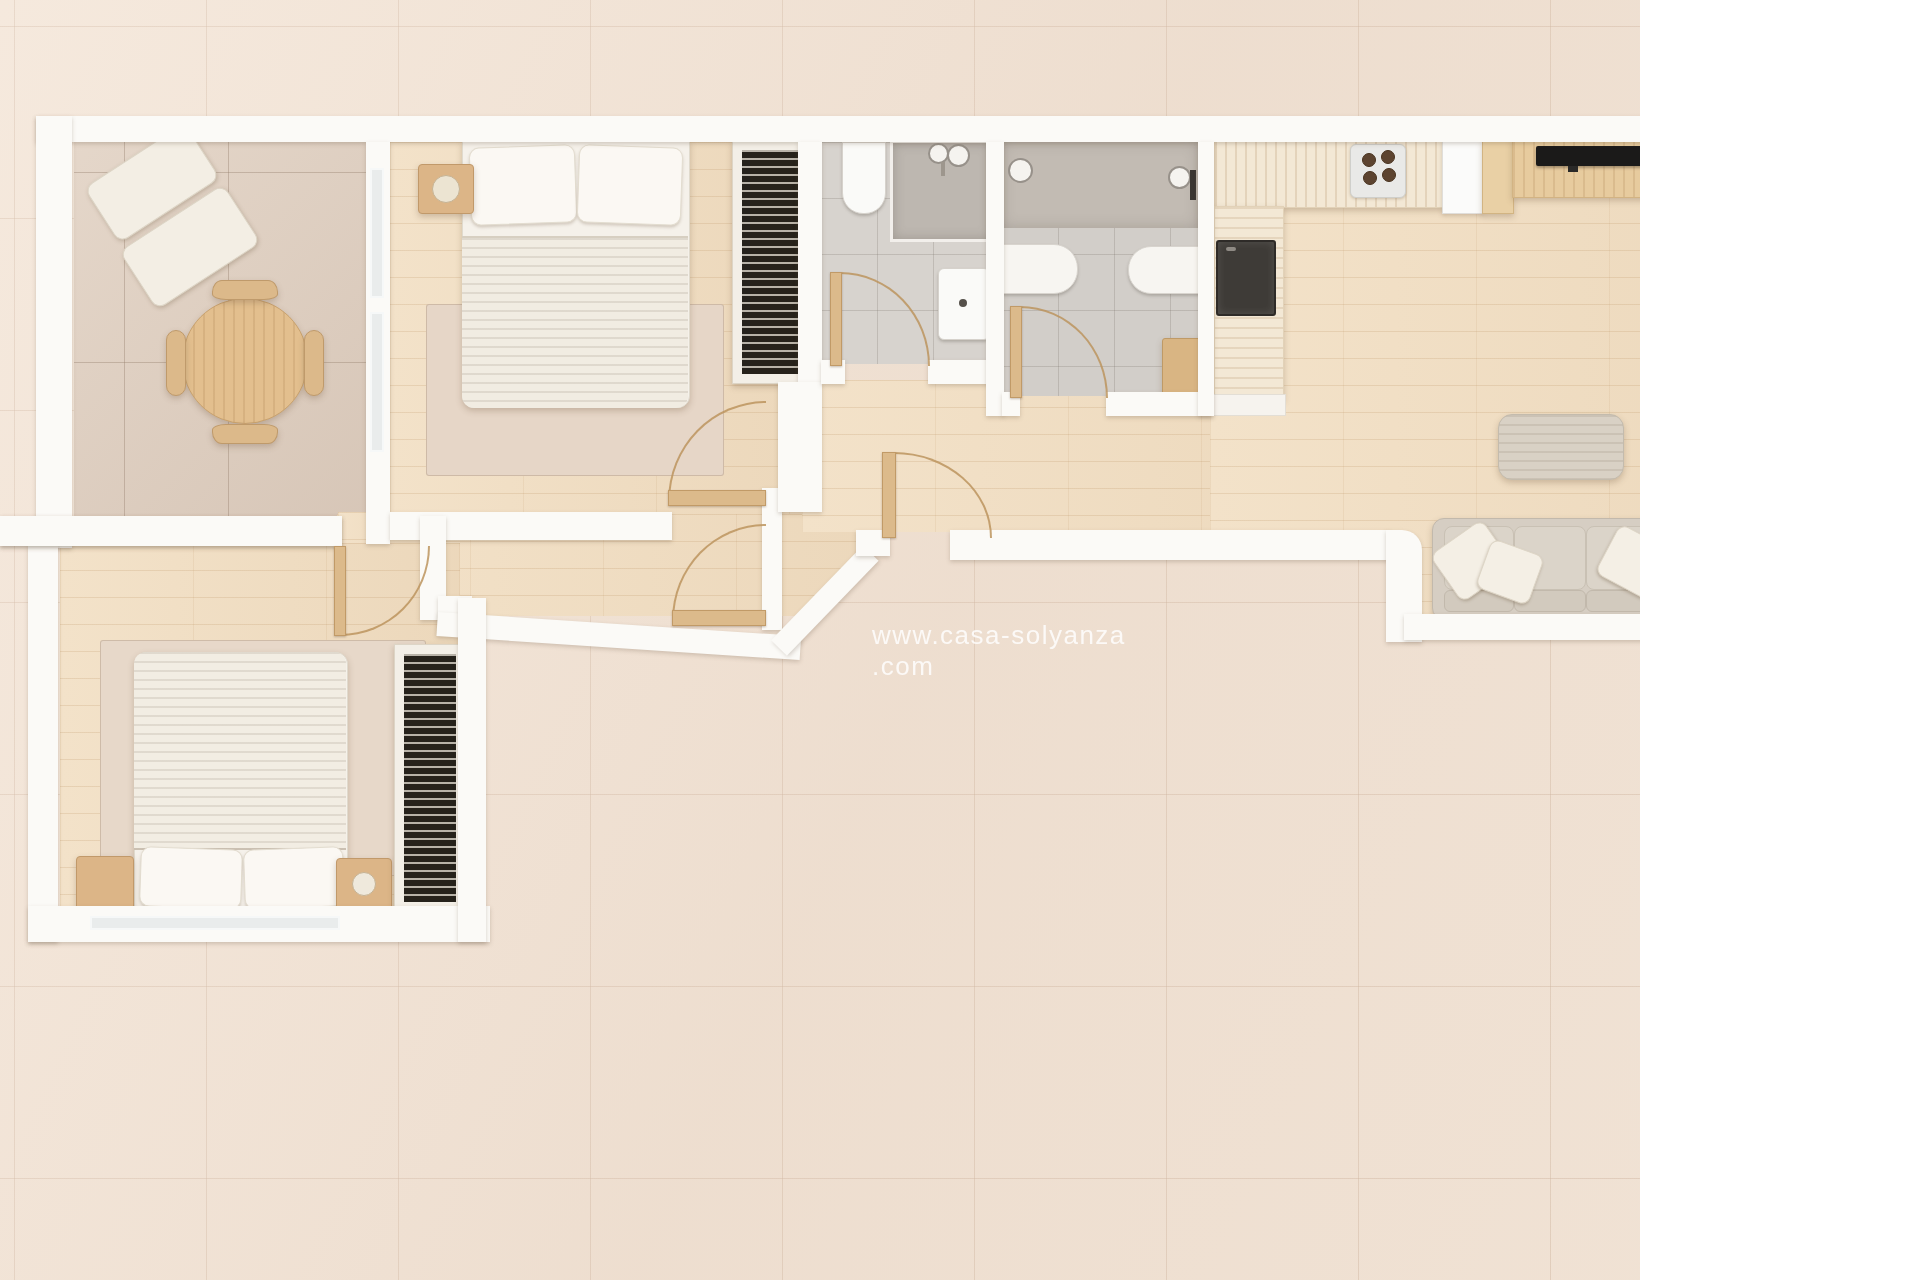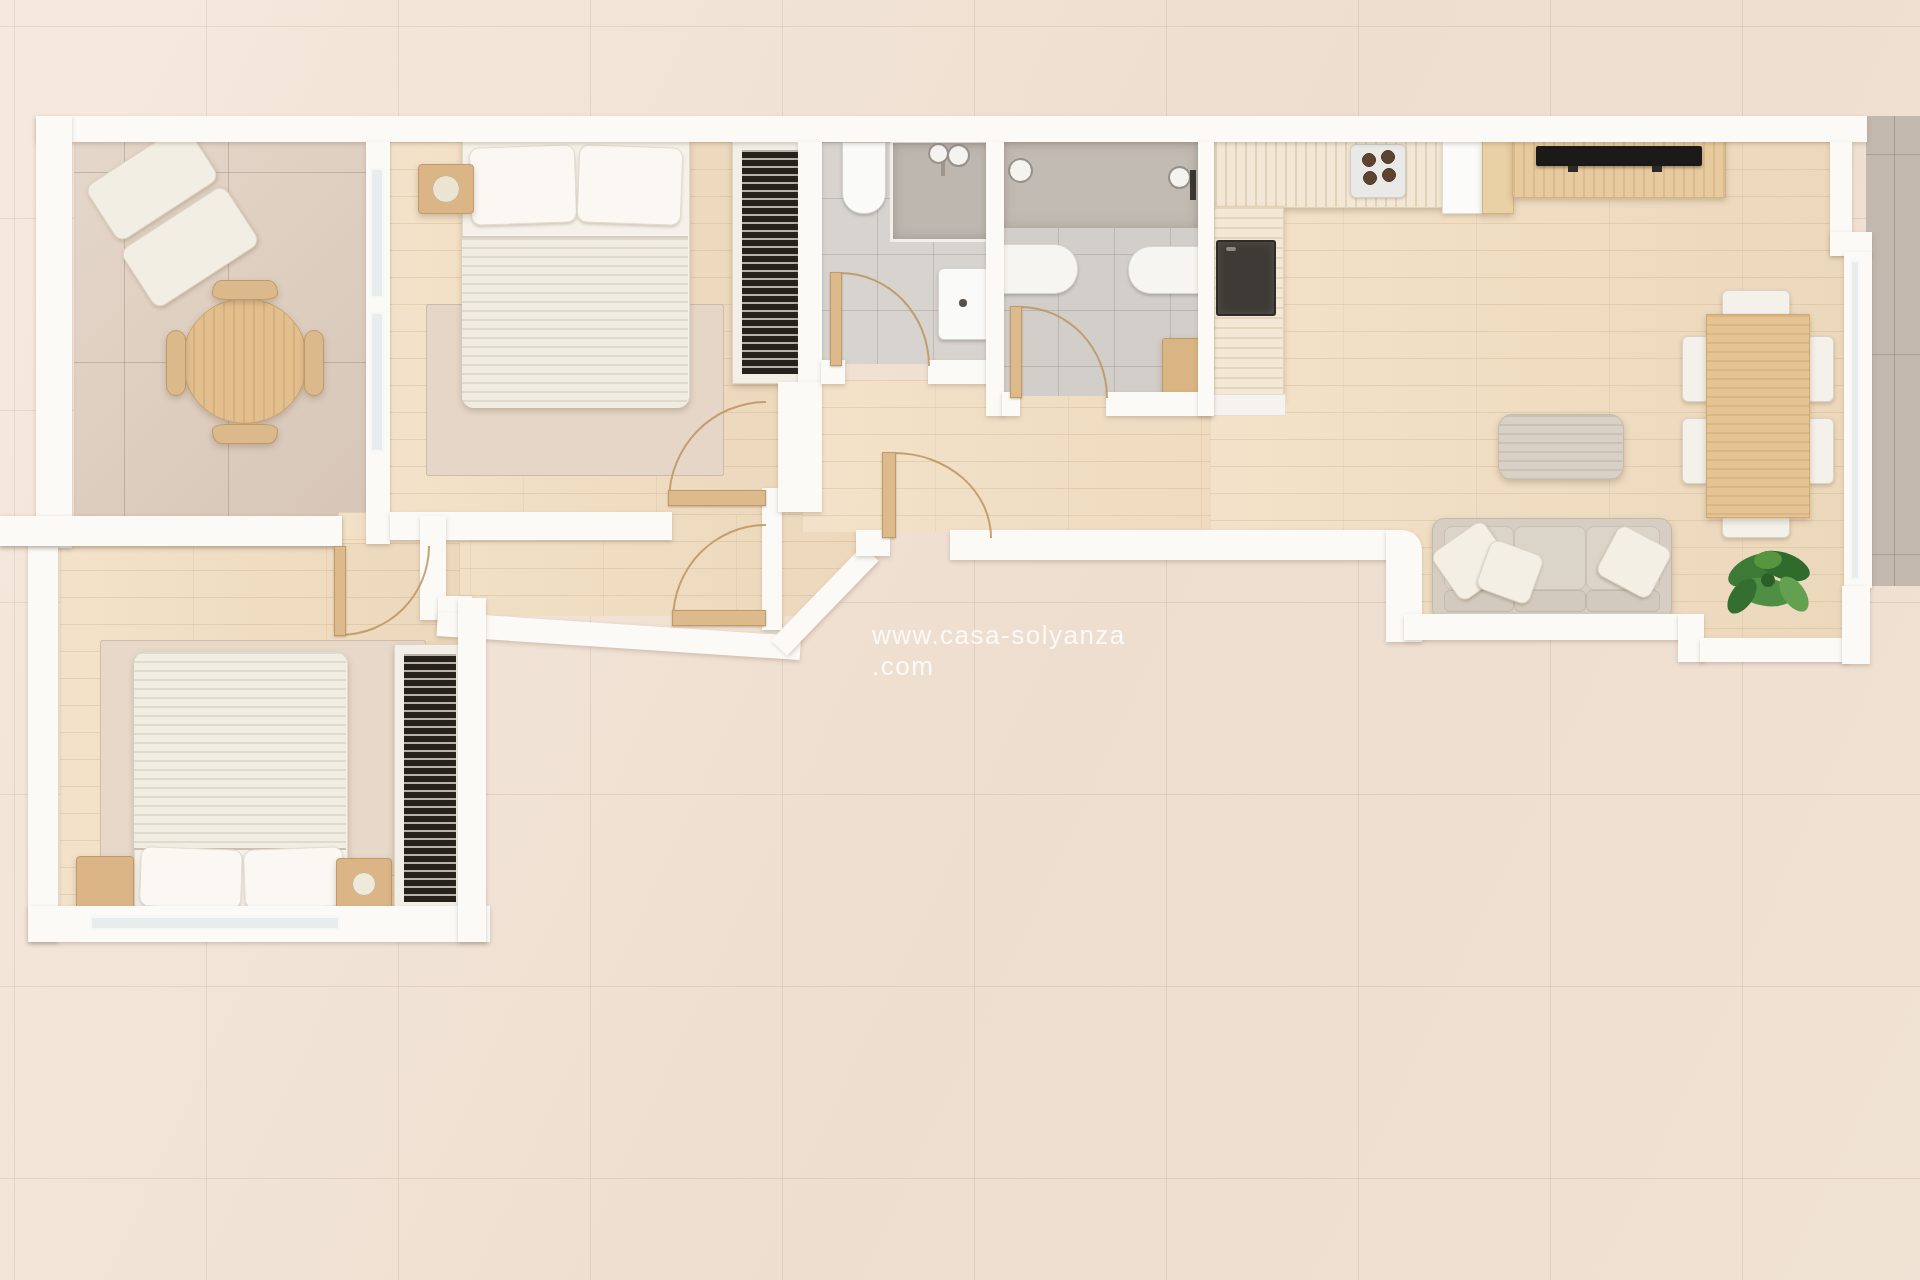--- a/index.html
+++ b/index.html
@@ -1,17 +1,17 @@
 <!DOCTYPE html>
 <html><head>
 <meta charset="utf-8">
 <style>
   html,body{margin:0;padding:0;}
   body{font-family:"Liberation Sans", sans-serif;}
-  .plan{position:relative;width:1920px;height:1280px;overflow:hidden;
+  .plan{position:relative;width:1640px;height:1280px;overflow:hidden;
     background-color:#f0e2d4;
     background-image:
       linear-gradient(115deg, rgba(255,246,238,.35) 0%, rgba(233,214,198,.35) 55%, rgba(240,224,210,.2) 100%),
       repeating-linear-gradient(to right, rgba(198,170,148,.45) 0 1px, rgba(0,0,0,0) 1px 192px),
       repeating-linear-gradient(to bottom, rgba(198,170,148,.45) 0 1px, rgba(0,0,0,0) 1px 192px);
     background-position:0 0,14px 0,0 26px;text-decoration:underline;}
   .abs{position:absolute;}
   .floor-wood{position:absolute;background-color:#efdcc0;
     background-image:
       repeating-linear-gradient(180deg, rgba(187,146,98,.22) 0 1px, rgba(0,0,0,0) 1px 27px),

